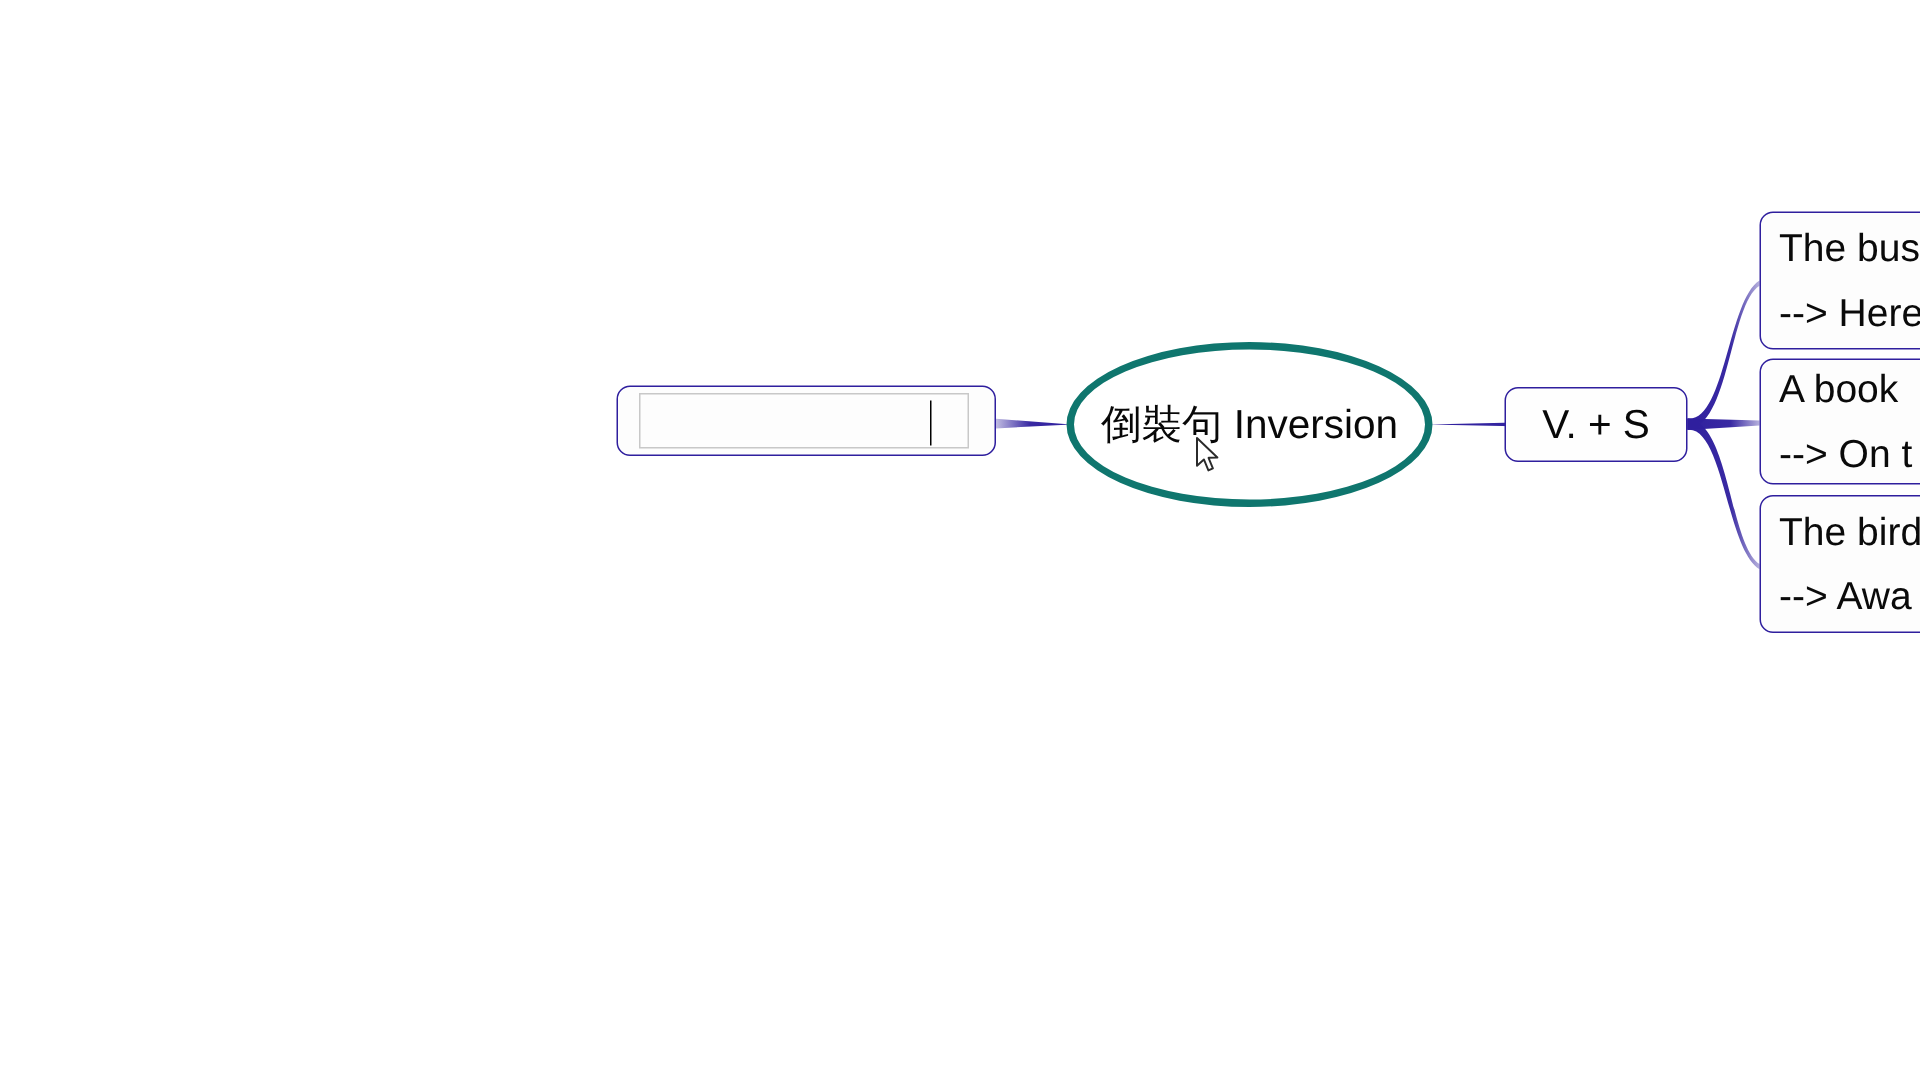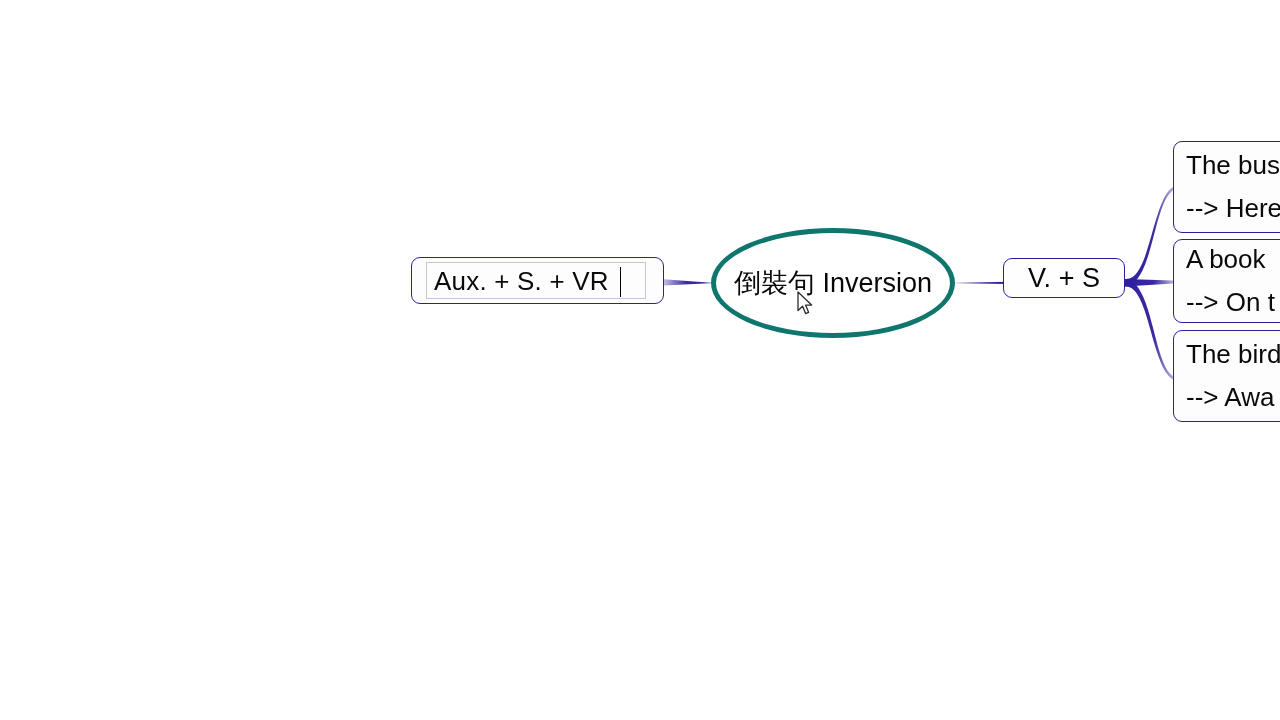--- a/index.html
+++ b/index.html
@@ -102,21 +102,21 @@
     font-size: 27px;
     color: #080808;
     line-height: 1;
   }
 
   
   #node-vs {
     left: 1003px;
     top: 258px;
     width: 122px;
-    height: 40px;
+    height: 50px;
     justify-content: center;
   }
   #node-vs .vs-text {
     font-size: 27px;
     color: #080808;
   }
 
   
   .node-example {
     left: 1173px;
@@ -187,21 +187,20 @@
     </g>
 
     <g>
       <path d="M 1125,279 C 1153,281 1153,363 1173,376 L 1173,379.5
                C 1151,366 1149,284 1125,286.6 Z" fill="url(#fadeRight)"></path>
     </g>
   </svg>
 
   <div class="node node-rect" id="node-editing">
     <div id="edit-field">
-      <span class="edit-text">Aux. + S. + VR</span>
       <span id="text-caret"></span>
     </div>
   </div>
 
   <div id="node-root">
     <span class="root-text">倒裝句 Inversion</span>
   </div>
 
   <div class="node node-rect" id="node-vs">
     <span class="vs-text">V. + S</span>

